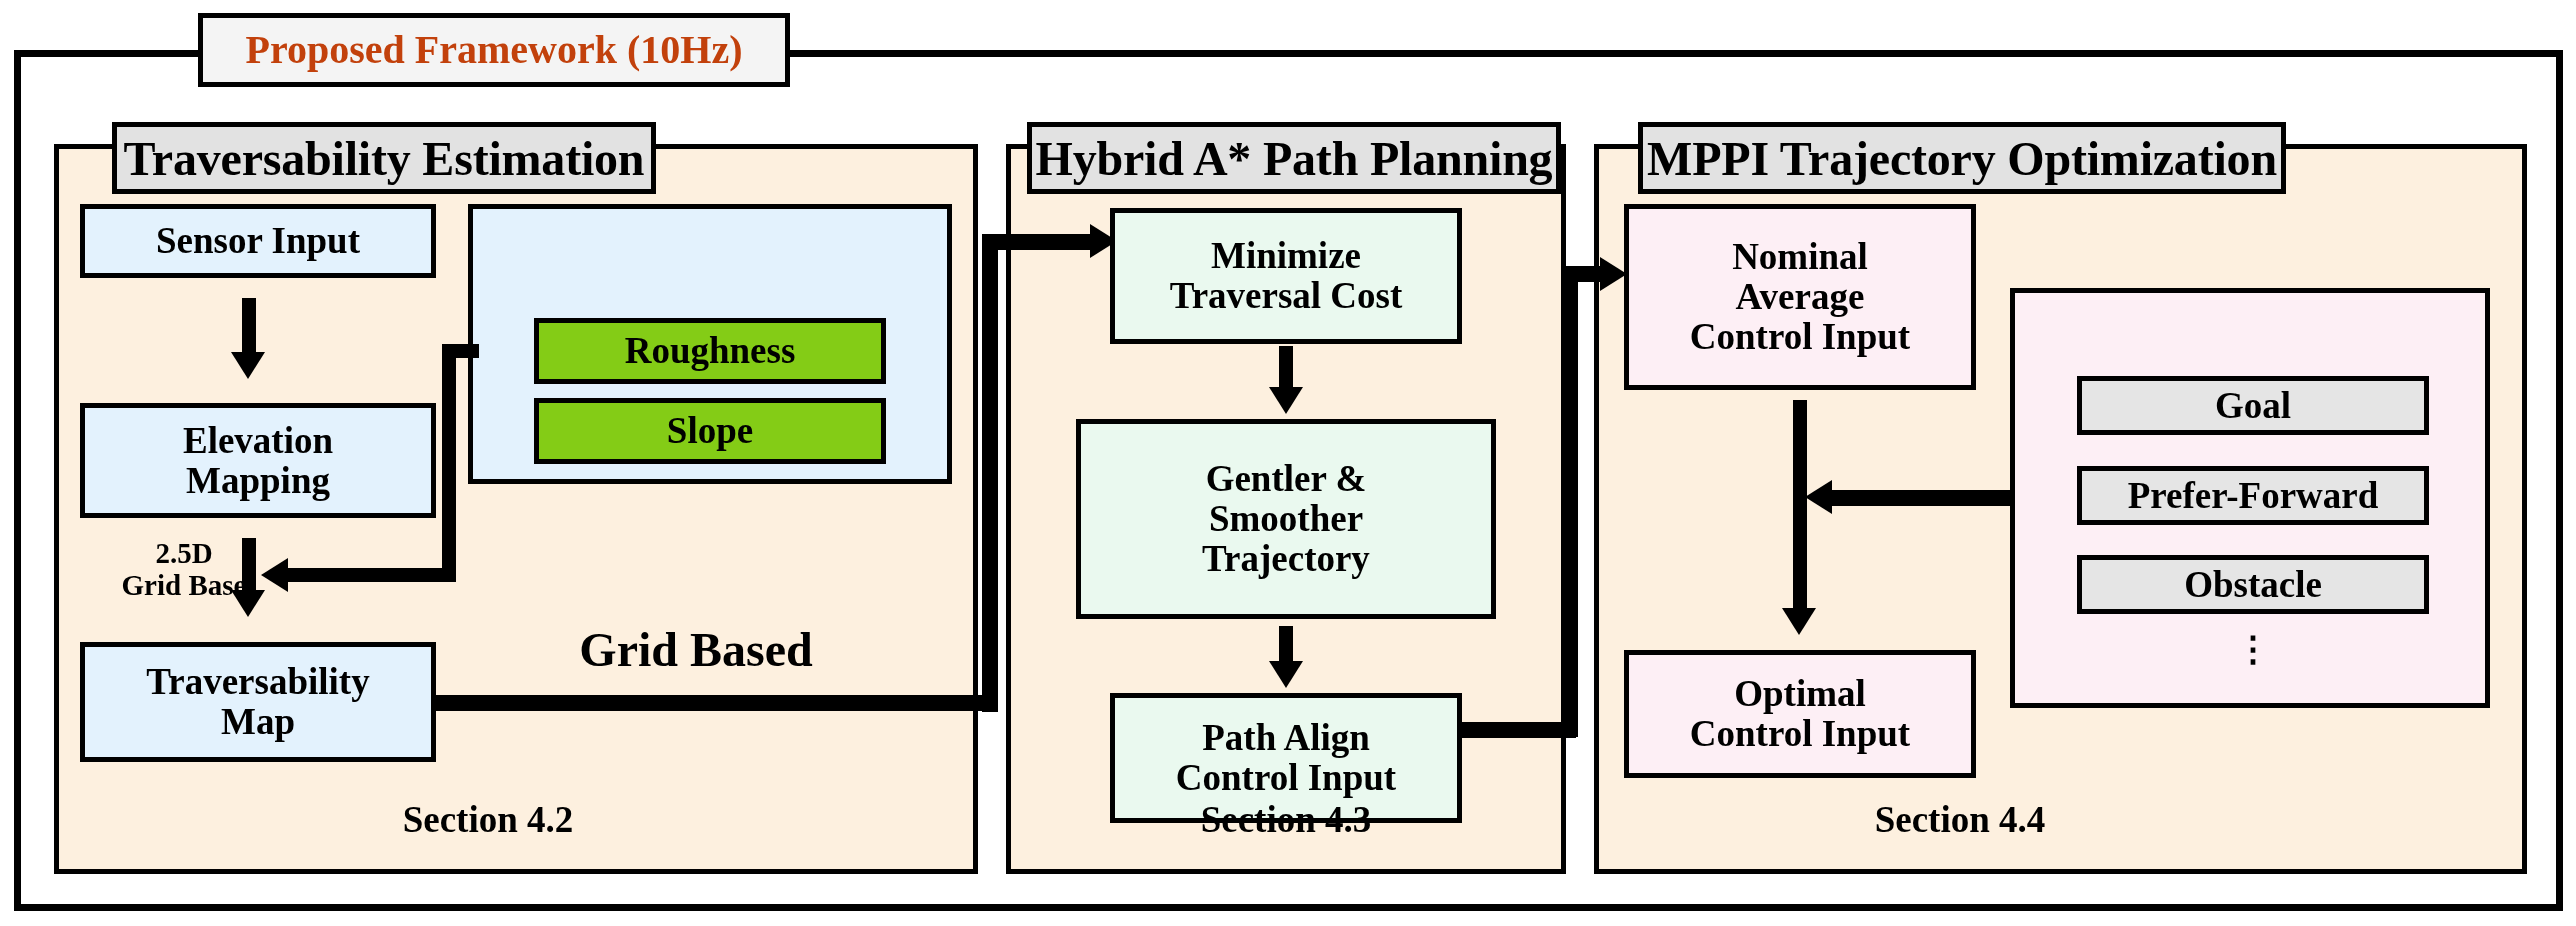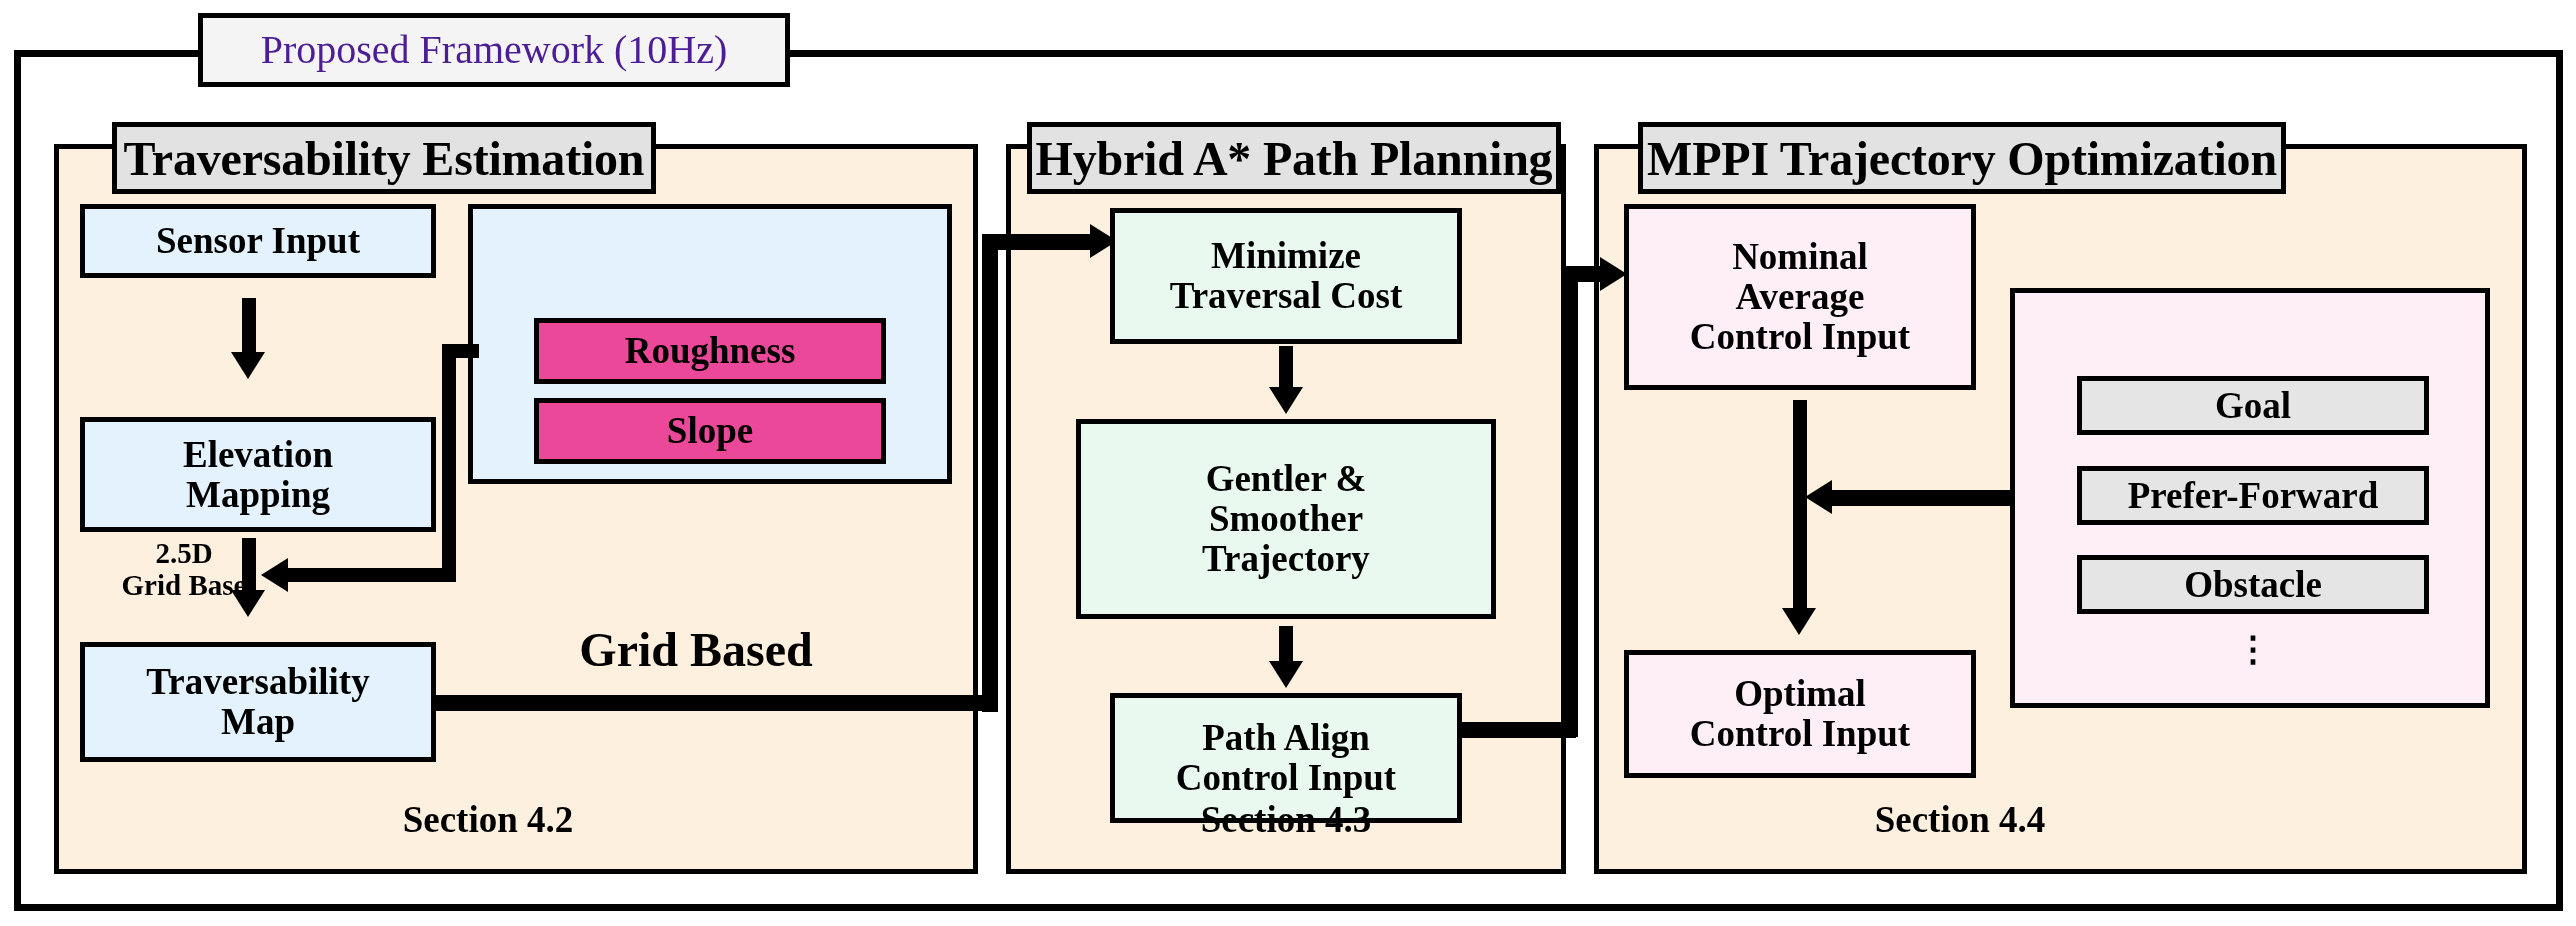--- a/index.html
+++ b/index.html
@@ -22,33 +22,33 @@
   
   .tab{
     border:5.6px solid #000;background:#E2E2E2;
     display:flex;align-items:center;justify-content:center;
     font-weight:bold;color:#000;letter-spacing:-0.2px;
     z-index:30;
   }
   .title-tab{
     border:5.6px solid #000;background:#F4F4F4;
     display:flex;align-items:center;justify-content:center;
-    font-weight:normal;color:#4c1d95;
+    font-weight:bold;color:#c2410c;
     z-index:40;
   }
 
   
   .node{
     border:5.6px solid #000;
     display:flex;align-items:center;justify-content:center;
     text-align:center;font-weight:bold;color:#000;line-height:1.08;
     z-index:20;
   }
   .n-blue{background:#E3F2FD;}
-  .n-orange{background:#ec4899;}
+  .n-orange{background:#84cc16;}
   .n-green{background:#EAF9EF;}
   .n-pink{background:#FDEFF5;}
   .n-cream{background:#e5e5e5;}
 
   
   .group{
     border:5.6px solid #000;
     z-index:10;
   }
   .g-blue{background:#E3F2FD;}
@@ -102,21 +102,21 @@
 
   <div class="abs col" style="left:54px;top:144px;width:924px;height:730px;"></div>
 
   <div class="abs tab fs-48" style="left:112px;top:122px;width:544px;height:72px;">Traversability Estimation</div>
 
   <div class="abs node n-blue fs-46" style="left:80px;top:204px;width:356px;height:74px;">Sensor Input</div>
 
   <div class="vline" style="left:242px;top:298px;width:14.4px;height:59px;"></div>
   <div class="arrow-down" style="left:231px;top:352px;"></div>
 
-  <div class="abs node n-blue fs-46" style="left:80px;top:417px;width:356px;height:115px;white-space:pre-line;">Elevation
+  <div class="abs node n-blue fs-46" style="left:80px;top:403px;width:356px;height:115px;white-space:pre-line;">Elevation
 Mapping</div>
 
   <div class="abs group g-blue" style="left:468px;top:204px;width:484px;height:280px;"></div>
   <div class="group-title fs-48" style="left:468px;top:221px;width:484px;">Traversable Component</div>
   <div class="abs node n-orange fs-46" style="left:534px;top:318px;width:352px;height:66px;">Roughness</div>
   <div class="abs node n-orange fs-46" style="left:534px;top:398px;width:352px;height:66px;">Slope</div>
 
   <div class="vline" style="left:442px;top:344px;width:14.4px;height:238px;"></div>
   <div class="hline" style="left:442px;top:344px;width:37px;height:14.4px;"></div>
   <div class="hline" style="left:288px;top:568px;width:168px;height:14.4px;"></div>

